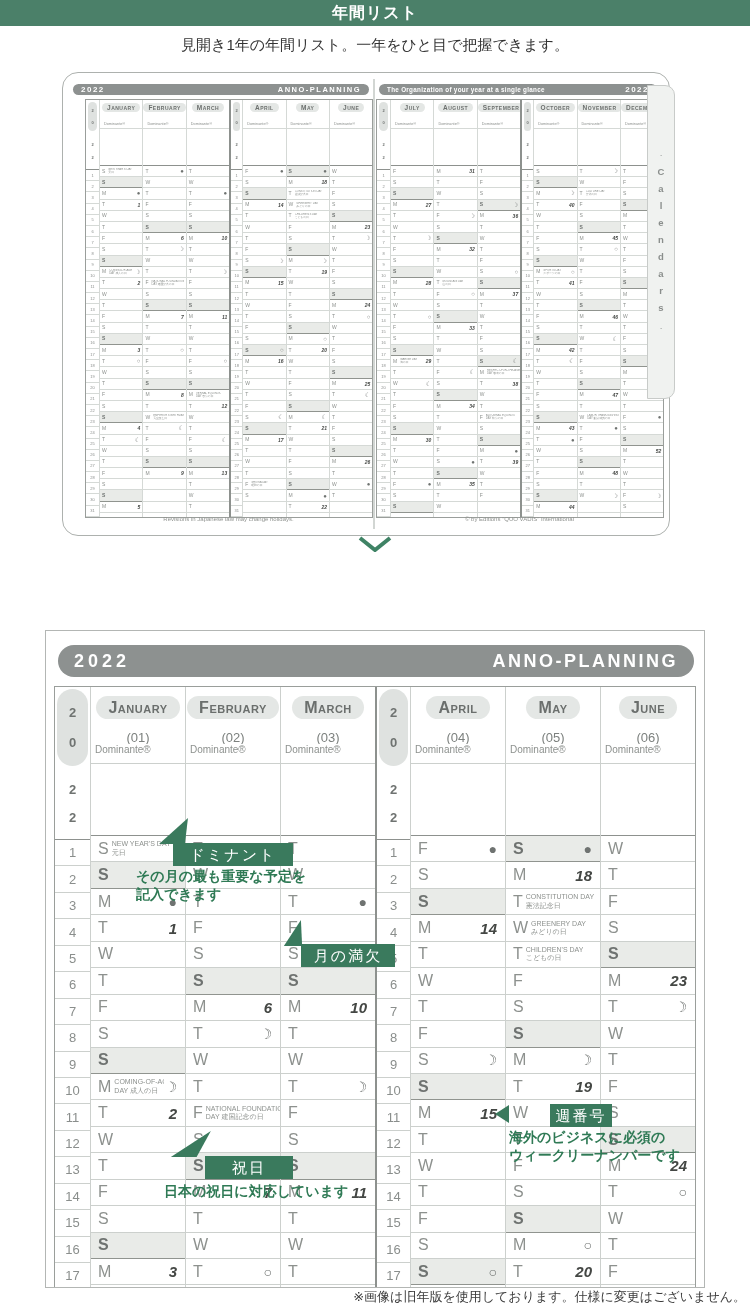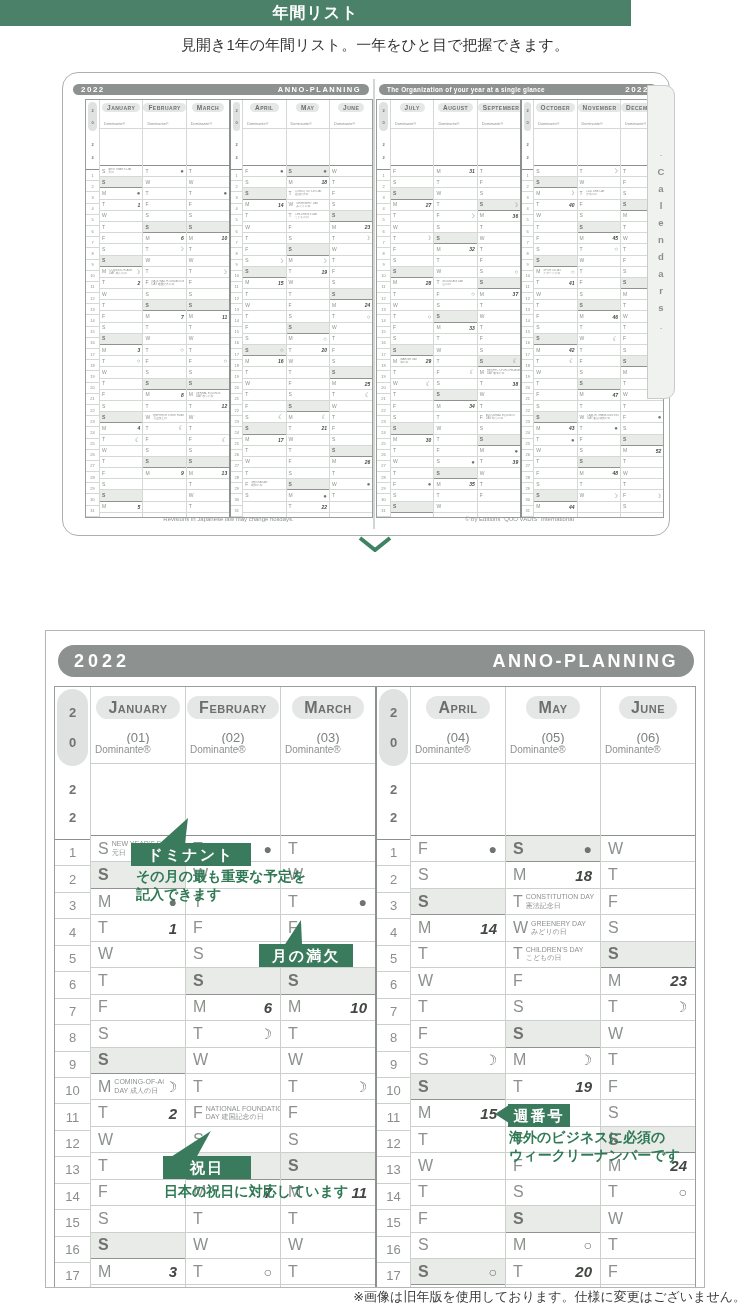--- a/index.html
+++ b/index.html
@@ -1,20 +1,20 @@
 <!DOCTYPE html>
 <html><head>
 <meta charset="utf-8">
 <style>
   html,body{margin:0;padding:0;background:#fff;}
   body{font-family:"Liberation Sans","DejaVu Sans",sans-serif;}
   #canvas{position:relative;width:750px;height:1310px;overflow:hidden;background:#fff;}
 
   
-  #banner{position:absolute;left:0;top:0;width:631px;height:26px;background:#4b8069;
+  #banner{position:absolute;left:0;top:0;width:750px;height:26px;background:#4b8069;
     color:#fff;font-size:16px;font-weight:bold;text-align:center;line-height:26px;letter-spacing:1px;}
   #subtitle{position:absolute;left:0;top:36px;width:750px;text-align:center;font-size:15px;color:#333;}
 
   
   #spread{position:absolute;left:62px;top:72px;width:606px;height:462px;background:#fff;
     border:1.5px solid #adb1ae;border-radius:16px;}
   .tab{position:absolute;left:584px;top:12px;width:26px;height:312px;background:#f0f2f0;
     border:1px solid #c8cbc9;border-radius:0 10px 10px 0;display:flex;flex-direction:column;
     align-items:center;justify-content:center;gap:8px;z-index:1;}
   .tword{writing-mode:vertical-rl;text-orientation:upright;font-size:9.5px;letter-spacing:6px;
@@ -72,22 +72,22 @@
 
   
   #enlarged{position:absolute;left:45px;top:630px;width:660px;height:658px;background:#fff;
     border:1px solid #b3b6b4;overflow:hidden;box-sizing:border-box;}
   .lbar{position:absolute;left:12px;top:14px;width:636px;height:32px;background:#8d9190;border-radius:16px;
     display:flex;justify-content:space-between;align-items:center;padding:0 16px;box-sizing:border-box;color:#fff;}
   .lb-y{font-size:18px;font-weight:bold;letter-spacing:4px;}
   .lb-t{font-size:18px;font-weight:bold;letter-spacing:2.5px;}
 
   
-  .co-box{position:absolute;height:23px;background:#3a7a5d;color:#fff;font-size:15px;font-weight:bold;
-    text-align:center;line-height:23px;letter-spacing:2px;z-index:6;}
+  .co-box{position:absolute;height:23px;background:#3a7a5d;color:#fff;font-size:15px;font-weight:normal;
+    text-align:center;line-height:23px;letter-spacing:2px;z-index:6;margin-left:42px;}
   .co-ptr{position:absolute;background:#3a7a5d;z-index:5;}
   .co-text{position:absolute;color:#2f7a55;font-size:14px;font-weight:bold;line-height:18px;z-index:6;white-space:nowrap;}
 
   
   #note{position:absolute;top:1288px;left:0;width:746px;text-align:right;font-size:13px;color:#3c3c3c;}
 </style>
 </head>
 <body>
 
 <div id="canvas">

